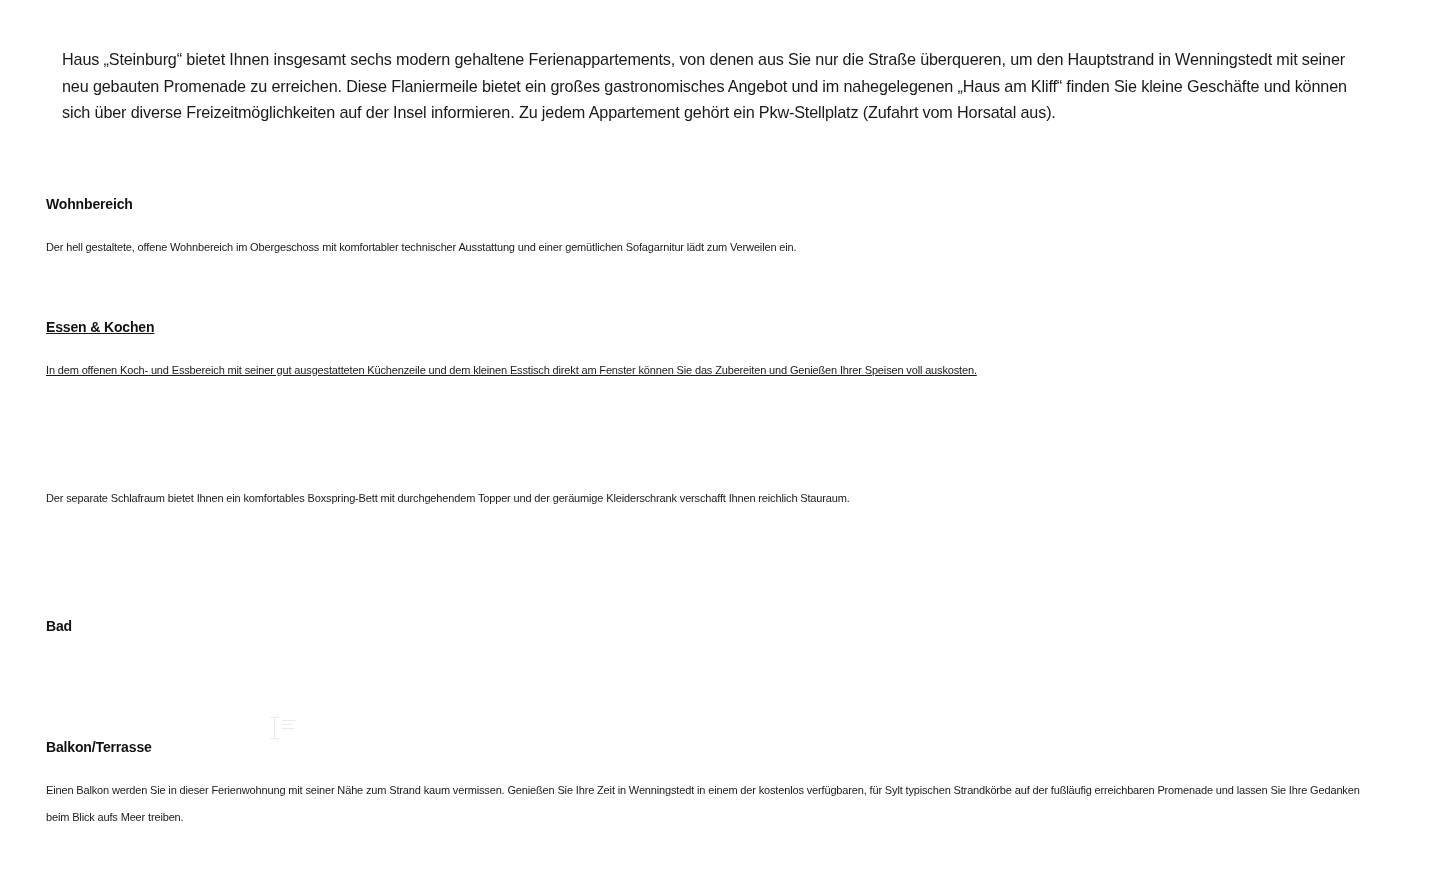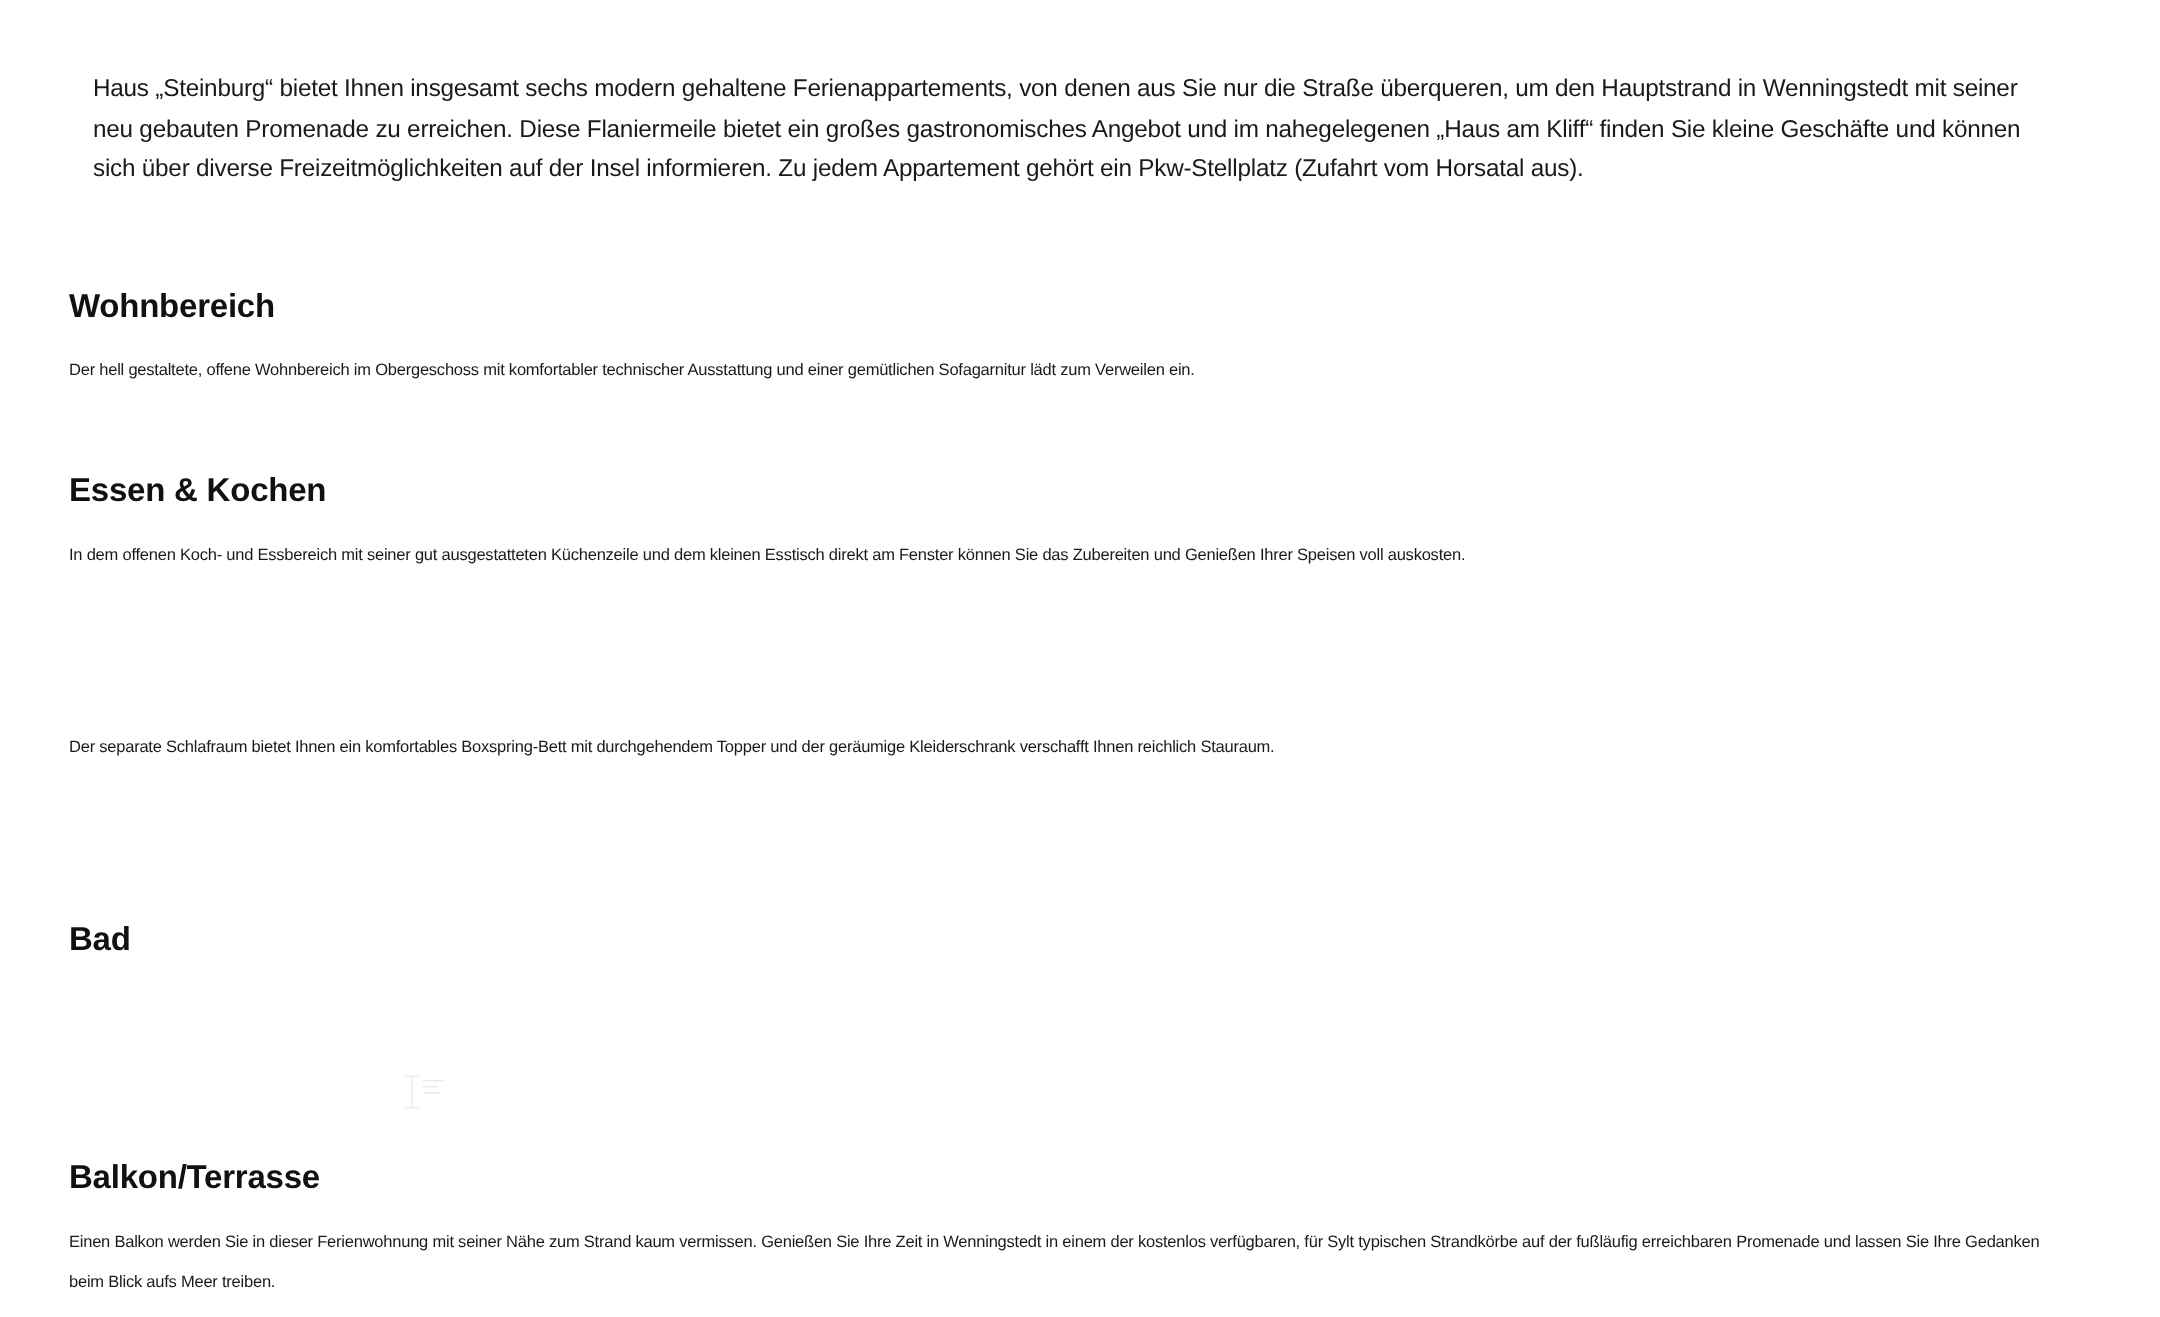--- a/index.html
+++ b/index.html
@@ -27,21 +27,21 @@
       line-height: 26.5px;
       letter-spacing: -0.15px;
     }
     .section {
       position: absolute;
       left: 46px;
       width: 1320px;
     }
     .section-title {
       margin: 0;
-      font-size: 22px;
+      font-size: 14px;
       font-weight: bold;
       line-height: 22px;
       letter-spacing: -0.15px;
       color: #111111;
     }
     .section-body {
       margin: 19px 0 0 0;
       font-size: 11px;
       line-height: 26.5px;
       letter-spacing: -0.15px;
@@ -90,34 +90,34 @@
 
 <div class="page">
   <p class="intro">Haus „Steinburg“ bietet Ihnen insgesamt sechs modern gehaltene Ferienappartements, von denen aus Sie nur die Straße überqueren, um den Hauptstrand in Wenningstedt mit seiner neu gebauten Promenade zu erreichen. Diese Flaniermeile bietet ein großes gastronomisches Angebot und im nahegelegenen „Haus am Kliff“ finden Sie kleine Geschäfte und können sich über diverse Freizeitmöglichkeiten auf der Insel informieren. Zu jedem Appartement gehört ein Pkw-Stellplatz (Zufahrt vom Horsatal aus).</p>
 </div>
 
 <div class="section" style="top:193px;">
   <h3 class="section-title">Wohnbereich</h3>
   <p class="section-body">Der hell gestaltete, offene Wohnbereich im Obergeschoss mit komfortabler technischer Ausstattung und einer gemütlichen Sofagarnitur lädt zum Verweilen ein.</p>
 </div>
 
-<div class="section" style="top:316px;">
+<div class="section" style="top:316px;text-decoration:underline;">
   <h3 class="section-title">Essen &amp; Kochen</h3>
   <p class="section-body">In dem offenen Koch- und Essbereich mit seiner gut ausgestatteten Küchenzeile und dem kleinen Esstisch direkt am Fenster können Sie das Zubereiten und Genießen Ihrer Speisen voll auskosten.</p>
 </div>
 
 <div class="section" style="top:466px;">
   <p class="section-body">Der separate Schlafraum bietet Ihnen ein komfortables Boxspring-Bett mit durchgehendem Topper und der geräumige Kleiderschrank verschafft Ihnen reichlich Stauraum.</p>
 </div>
 
 <div class="section" style="top:615px;">
   <h3 class="section-title">Bad</h3>
 </div>
 
-<div class="section" style="top:774px;">
+<div class="section" style="top:736px;">
   <h3 class="section-title">Balkon/Terrasse</h3>
   <p class="section-body">Einen Balkon werden Sie in dieser Ferienwohnung mit seiner Nähe zum Strand kaum vermissen. Genießen Sie Ihre Zeit in Wenningstedt in einem der kostenlos verfügbaren, für Sylt typischen Strandkörbe auf der fußläufig erreichbaren Promenade und lassen Sie Ihre Gedanken beim Blick aufs Meer treiben.</p>
 </div>
 
 <div class="cursor-icon">
   <span class="beam-top"></span>
   <span class="beam"></span>
   <span class="beam-bottom"></span>
   <span class="line" style="top:5px;width:14px;"></span>
   <span class="line" style="top:9px;width:10px;"></span>

